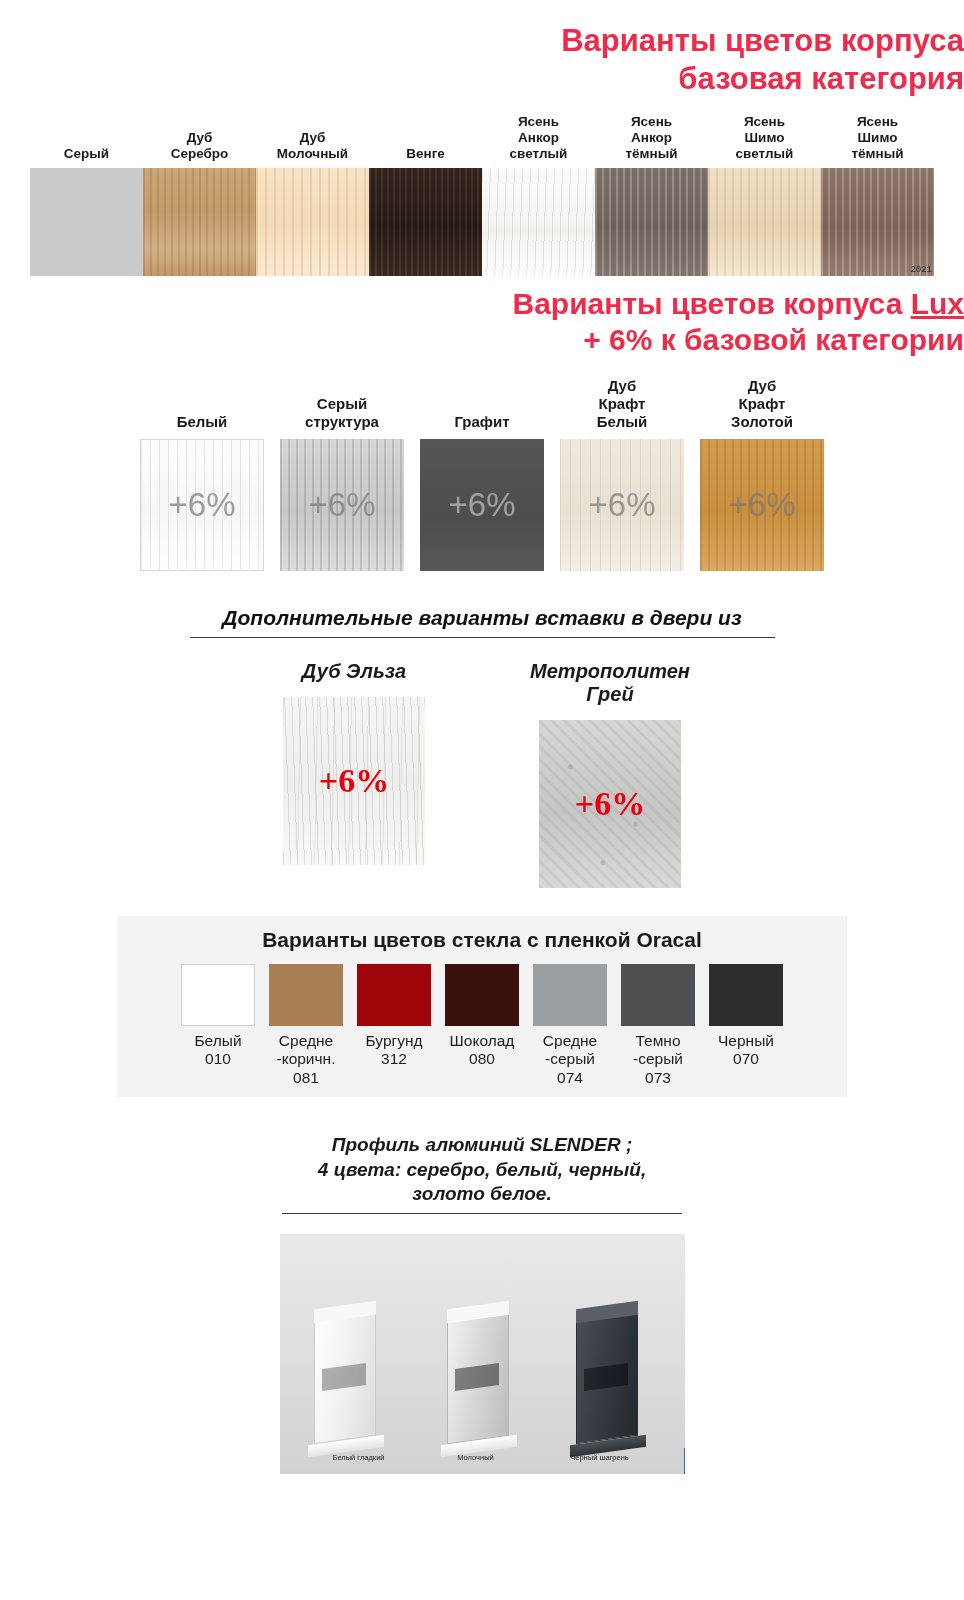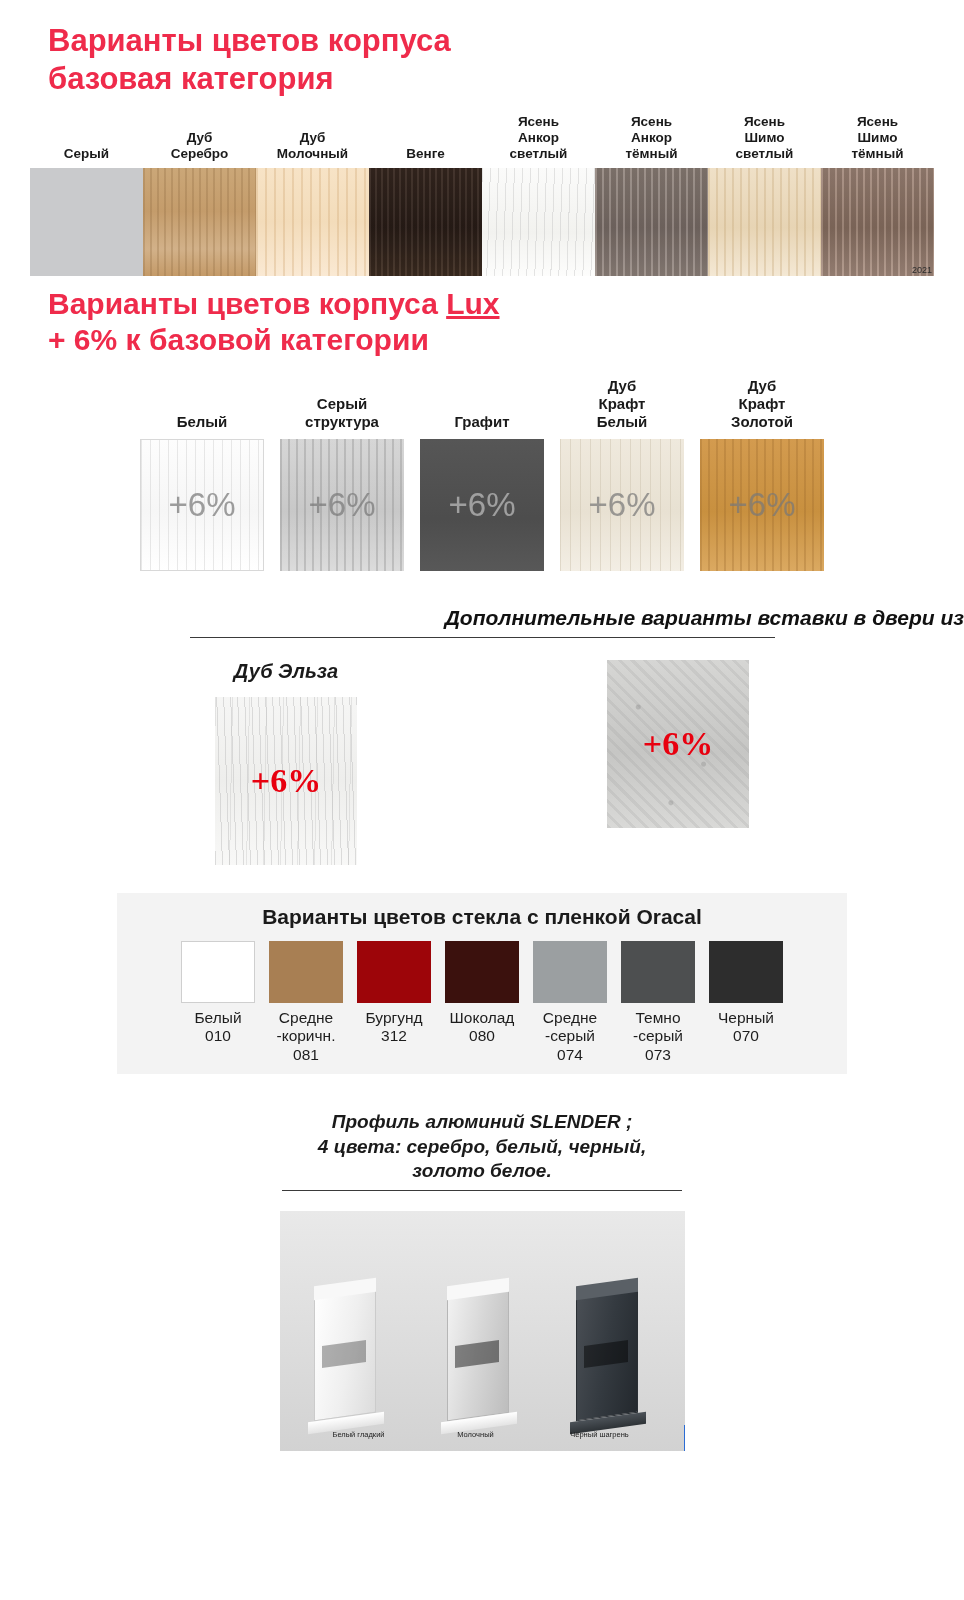--- a/index.html
+++ b/index.html
@@ -11,23 +11,22 @@
     font-family: "Liberation Sans", sans-serif;
     color: #1a1a1a;
     overflow: hidden;
     position: relative;
   }
 
   
   .title-red {
     color: #ef2b4b;
     font-weight: bold;
-    text-align: left;
+    text-align: right;
     line-height: 1.22;
-    margin-left: 48px;
   }
   .t1 { font-size: 31px; margin-top: 22px; }
   .t2 { font-size: 30px; margin-top: 10px; }
   .u { text-decoration: underline; }
 
   
   .row-base {
     margin: 16px auto 0;
     width: 904px;
     display: flex;
@@ -73,21 +72,21 @@
       linear-gradient(180deg,#a2887a,#8e7465 55%,#ab9183); }
 
   .corner-note {
     position: absolute;
     right: 2px;
     bottom: 1px;
     font-size: 9px;
     color: #2d2d2d;
     line-height: 1;
   }
-  .sw-wrap { position: relative; }
+  .sw-wrap { position: relative; font-family: Liberation Mono, monospace; }
 
   
   .row-lux {
     margin: 18px auto 0;
     width: 700px;
     display: flex;
     justify-content: center;
     align-items: flex-end;
   }
   .cell-lux { width: 140px; }
@@ -122,41 +121,41 @@
   .f-graphit { background: linear-gradient(180deg,#565656,#4d4d4d 60%,#585858); color: rgba(225,225,225,.55) !important; }
   .f-kraftw  { background:
       repeating-linear-gradient(90deg, rgba(205,195,175,.5) 0 1px, rgba(255,255,255,0) 1px 10px),
       linear-gradient(180deg,#efe9dd,#e8e1d2 55%,#f3eee4); }
   .f-kraftg  { background:
       repeating-linear-gradient(90deg, rgba(150,100,40,.28) 0 2px, rgba(255,255,255,0) 2px 8px),
       linear-gradient(180deg,#d39b4f,#c8903f 55%,#dba961); }
 
   
   .sec-italic {
-    text-align: right;
+    text-align: center;
     font-style: italic;
     font-weight: bold;
     font-size: 21px;
     line-height: 1.25;
     margin-top: 34px;
     color: #111;
   }
   .rule {
     width: 585px;
     height: 0;
     border-top: 1.5px solid #3a3a3a;
     margin: 6px auto 0;
   }
 
   
   .row-ins {
     margin: 22px auto 0;
     width: 560px;
     display: flex;
-    justify-content: space-between;
+    justify-content: center;
     gap: 88px;
   }
   .cell-ins { width: 168px; }
   .lab-ins {
     text-align:center;
     font-style: italic;
     font-weight: bold;
     font-size: 20px;
     padding-bottom: 14px;
   }
@@ -464,20 +463,21 @@
 <div class="rule"></div>
 
 <div class="row-ins">
   <div class="cell-ins">
     <div class="lab-ins">Дуб Эльза</div>
     <div class="sw-ins f-elza">
       <span>+6%</span>
     </div>
   </div>
   <div class="cell-ins">
+    <div class="lab-ins">Метрополитен Грей</div>
     <div class="sw-ins f-metro">
       <span>+6%</span>
     </div>
   </div>
 </div>
 
 <div class="oracal">
   <div class="oracal-title">Варианты цветов стекла с пленкой Oracal</div>
   <div class="oracal-row">
 

